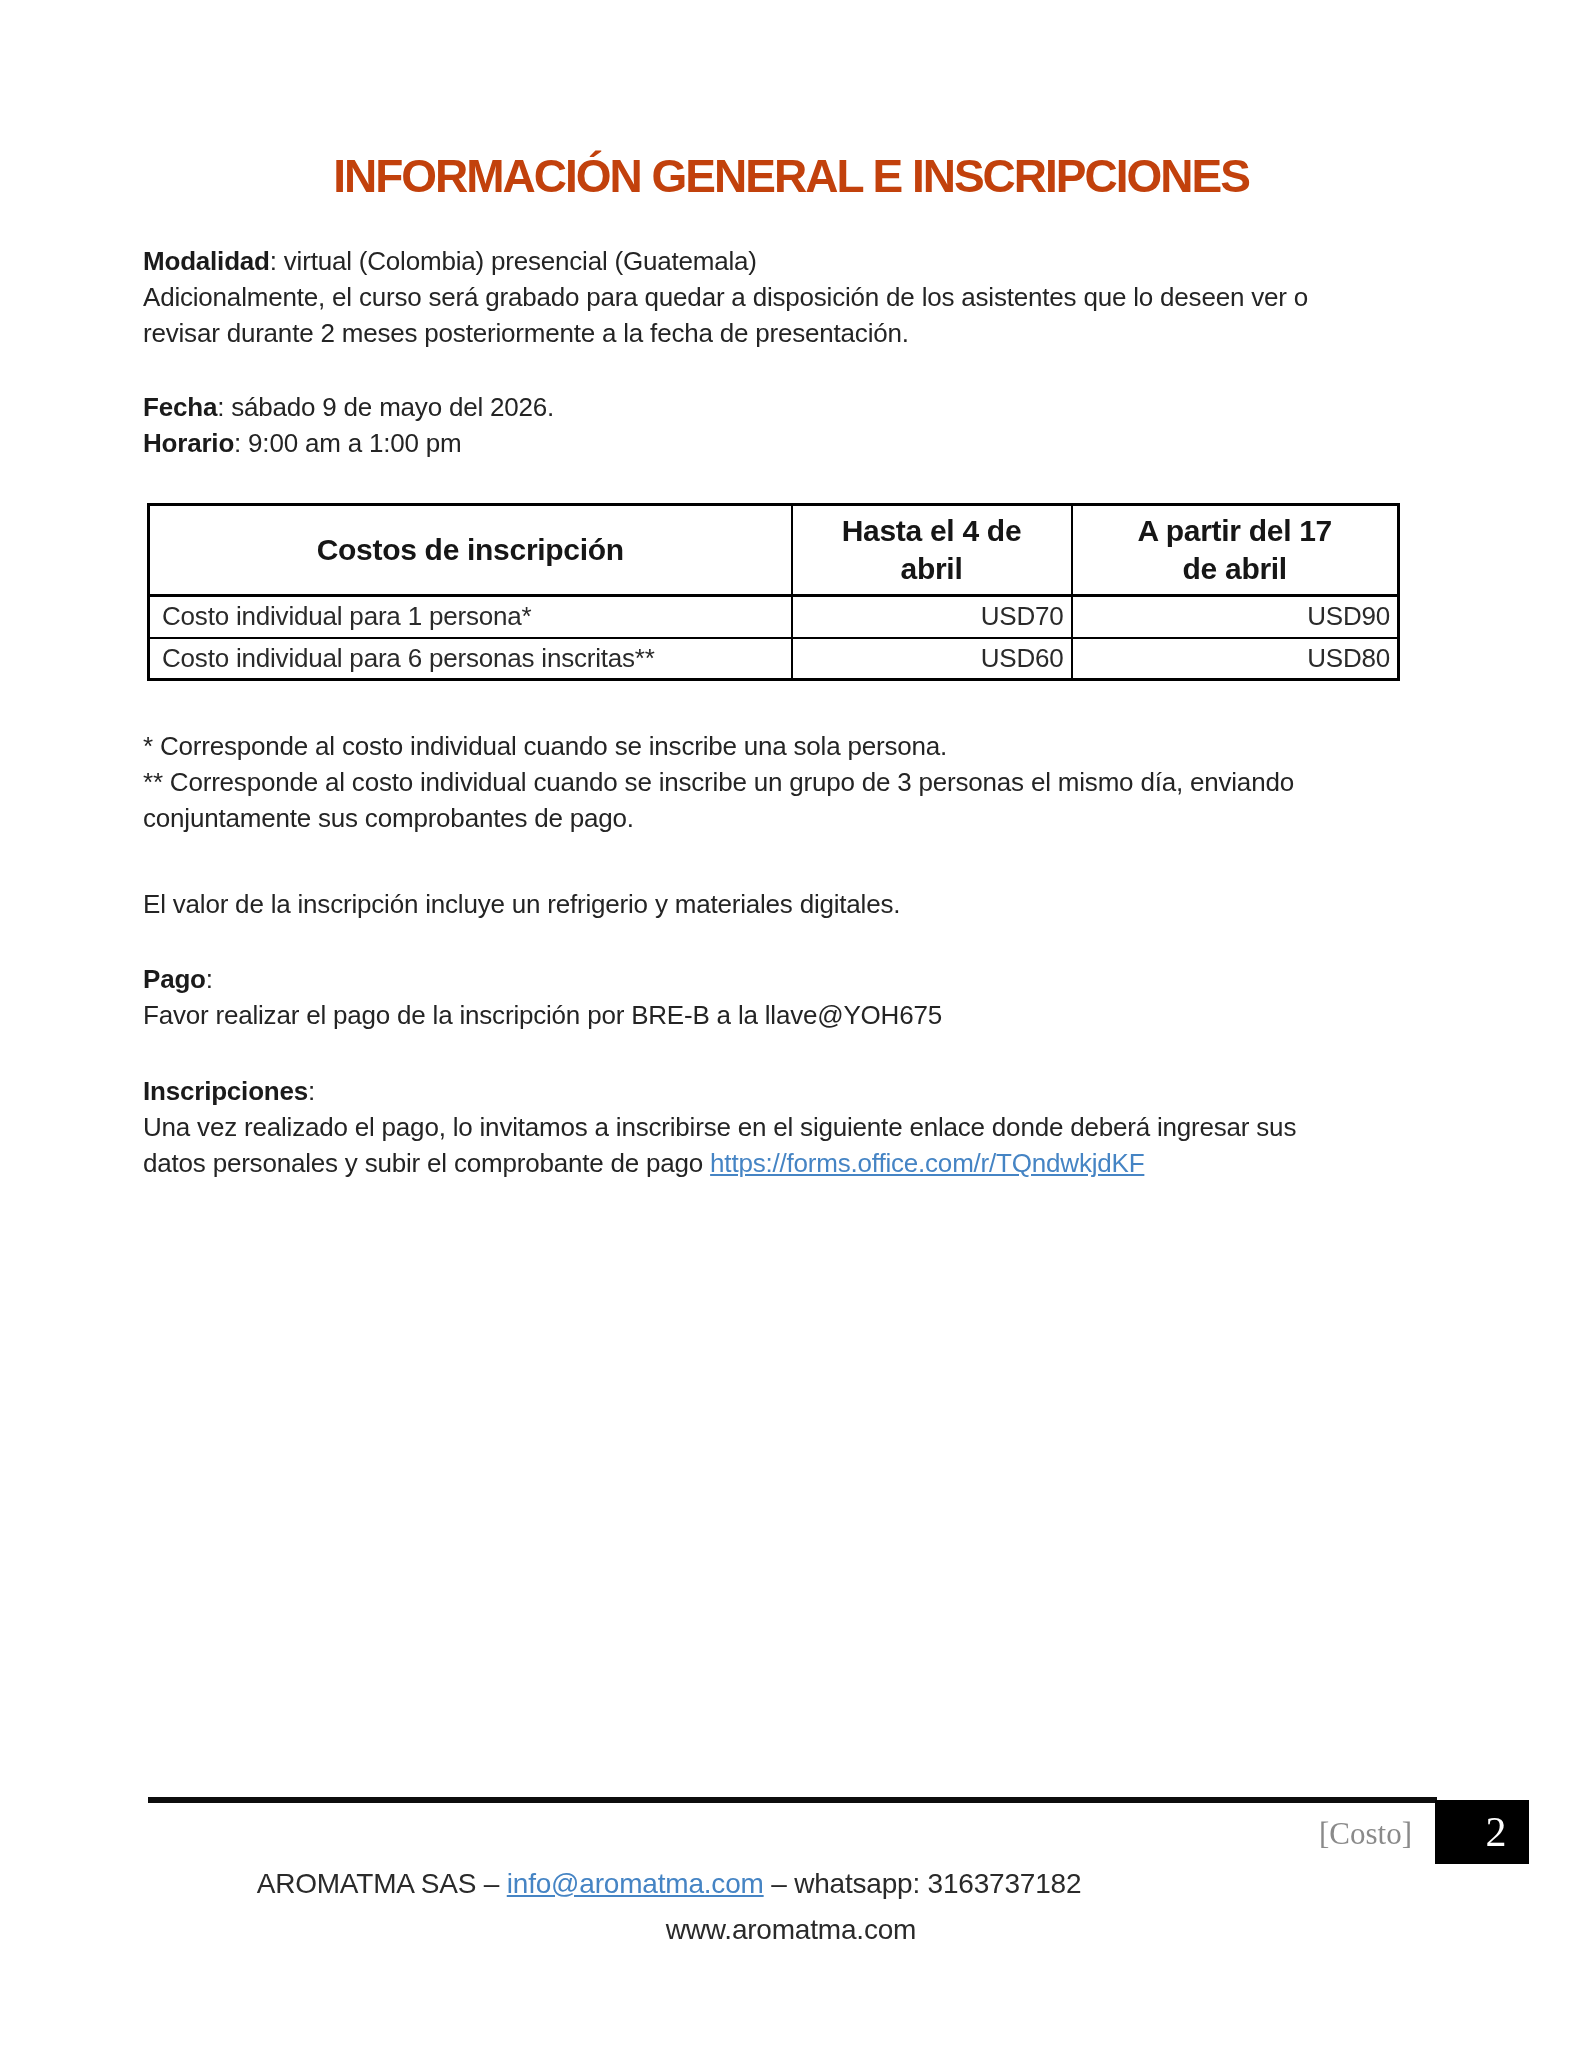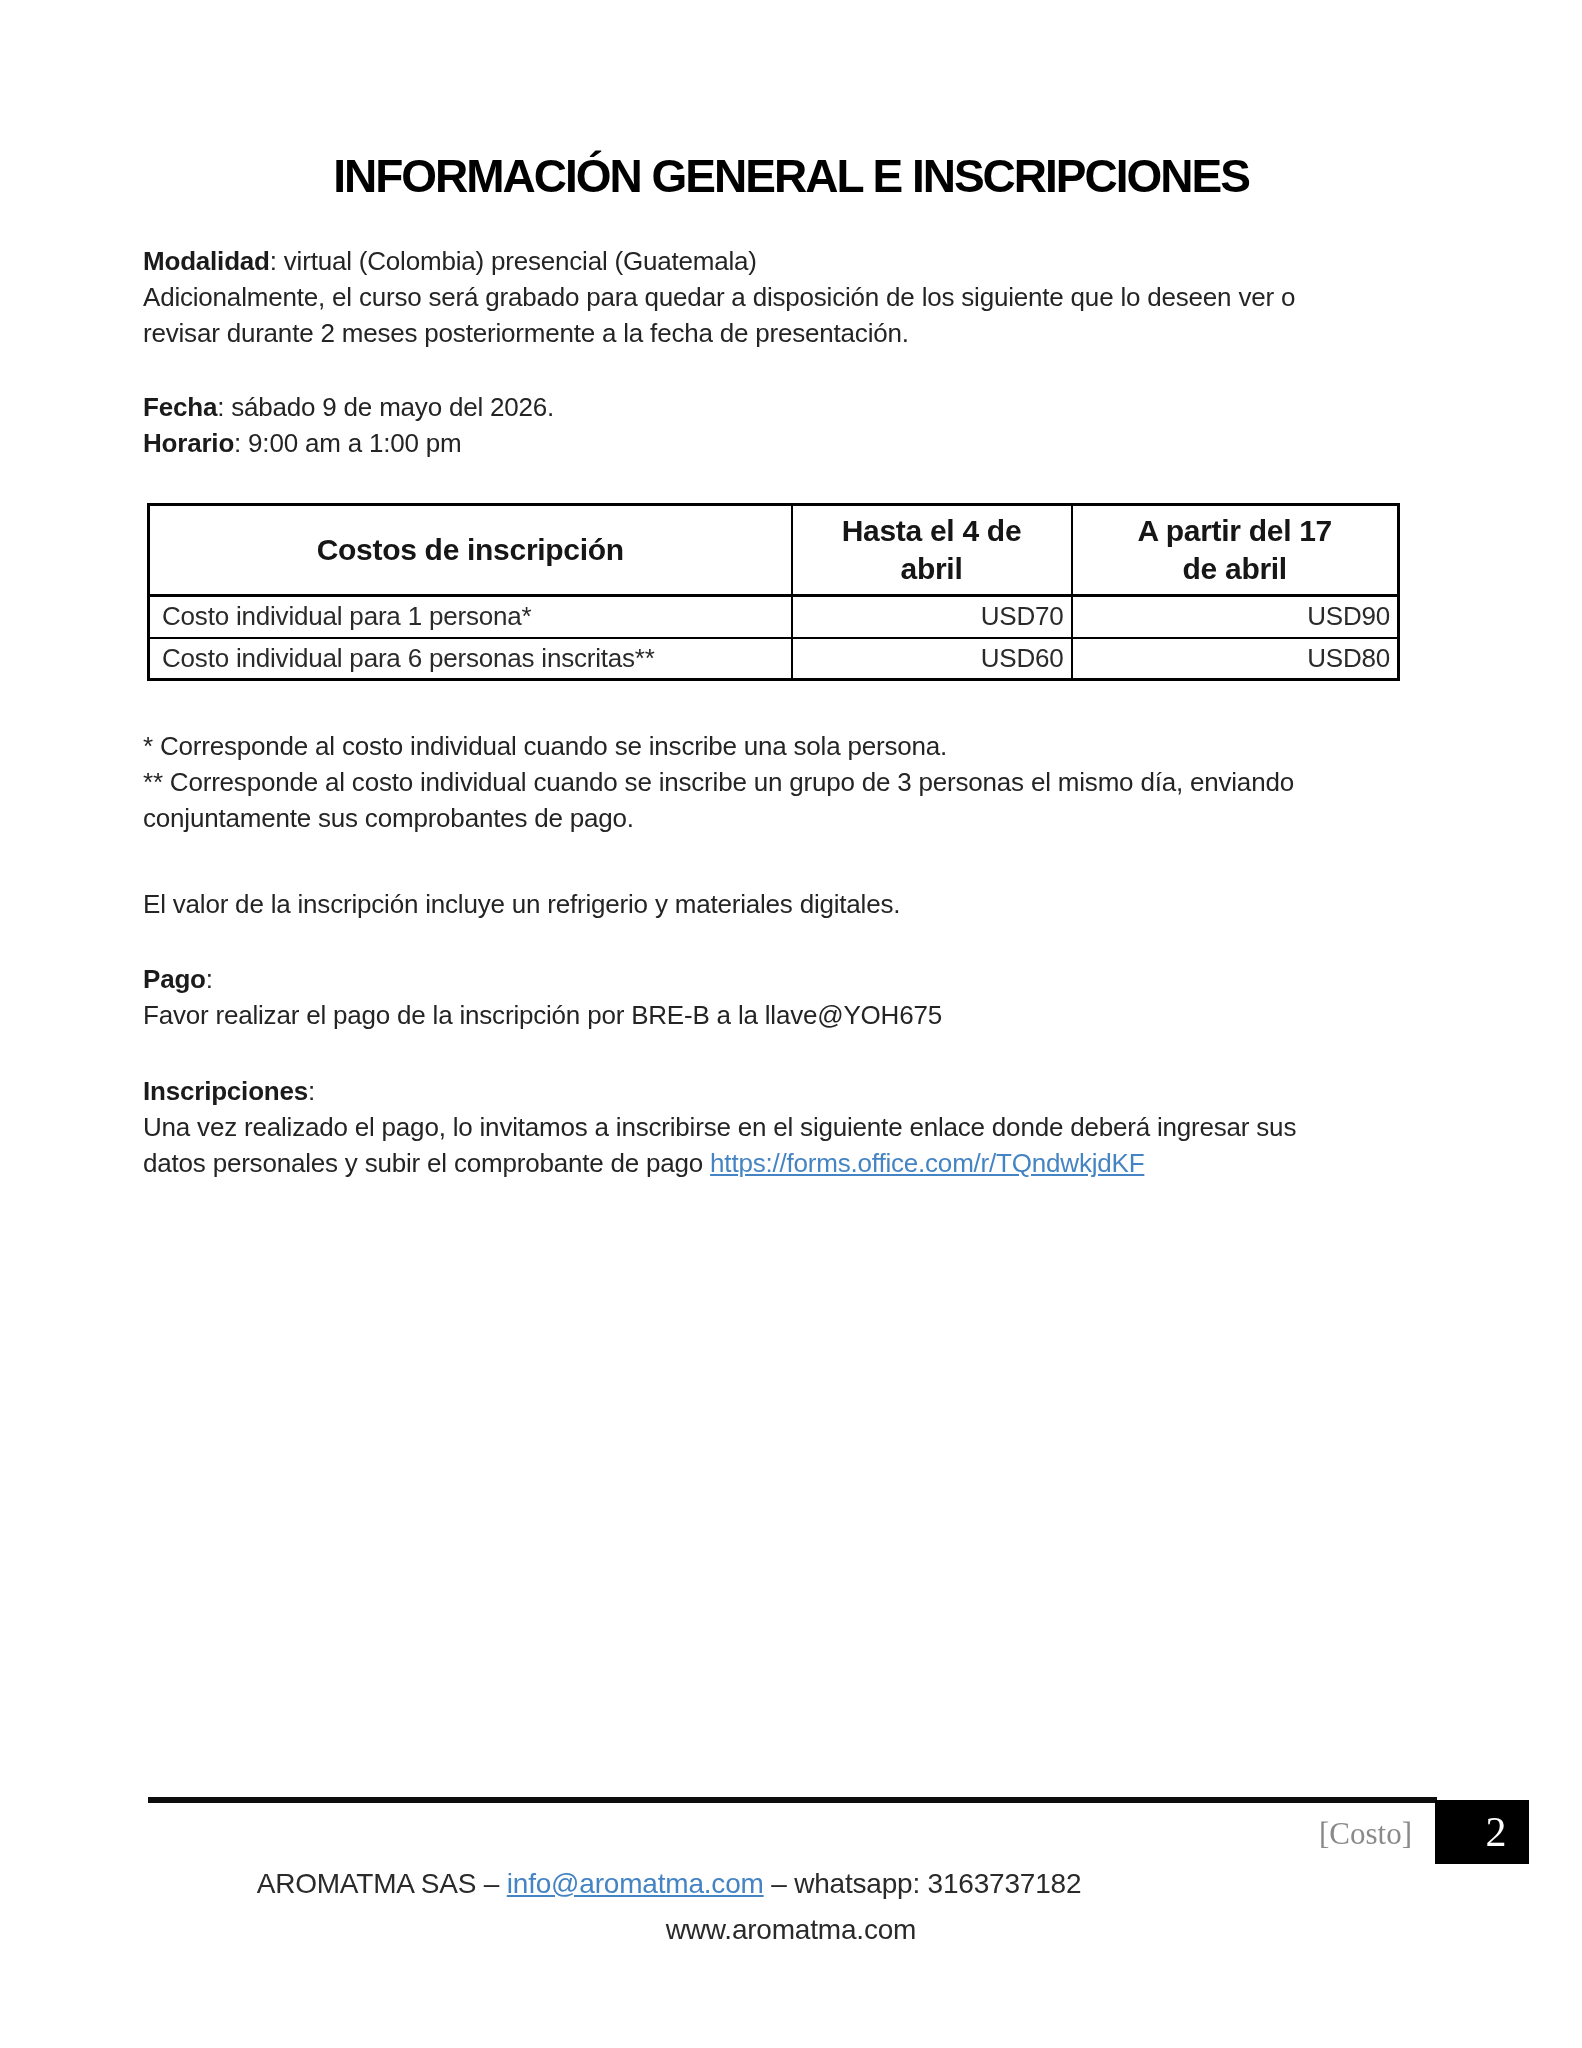--- a/index.html
+++ b/index.html
@@ -8,21 +8,21 @@
     width:1582px; height:2048px; position:relative; overflow:hidden;
     font-family:"Liberation Sans", sans-serif;
     color:#242424;
   }
   .abs { position:absolute; }
 
   .doc-title {
     top:149px; left:0; width:1582px;
     text-align:center;
     font-size:46px; font-weight:bold; letter-spacing:-2px;
-    color:#000000;
+    color:#c2410c;
     white-space:nowrap;
   }
 
   .body-block { left:143px; width:1300px; font-size:26px; line-height:36px; letter-spacing:-0.2px; }
   .body-block .line { white-space:nowrap; }
   b.lbl { font-weight:bold; color:#1b1b1b; }
 
   #p-modalidad { top:243px; }
   #p-fecha     { top:389px; }
   #p-notes     { top:728px; }
@@ -82,21 +82,21 @@
     font-size:28px; line-height:36px; letter-spacing:-0.2px; color:#2a2a2a;
   }
 </style>
 </head>
 <body>
 
 <div class="abs doc-title">INFORMACIÓN GENERAL E INSCRIPCIONES</div>
 
 <div class="abs body-block" id="p-modalidad">
   <div class="line"><b class="lbl">Modalidad</b><span>: virtual (Colombia) presencial (Guatemala)</span></div>
-  <div class="line">Adicionalmente, el curso será grabado para quedar a disposición de los siguiente que lo deseen ver o</div>
+  <div class="line">Adicionalmente, el curso será grabado para quedar a disposición de los asistentes que lo deseen ver o</div>
   <div class="line">revisar durante 2 meses posteriormente a la fecha de presentación.</div>
 </div>
 
 <div class="abs body-block" id="p-fecha">
   <div class="line"><b class="lbl">Fecha</b><span>: sábado 9 de mayo del 2026.</span></div>
   <div class="line"><b class="lbl">Horario</b><span>: 9:00 am a 1:00 pm</span></div>
 </div>
 
 <table class="cost-table">
   <colgroup>

